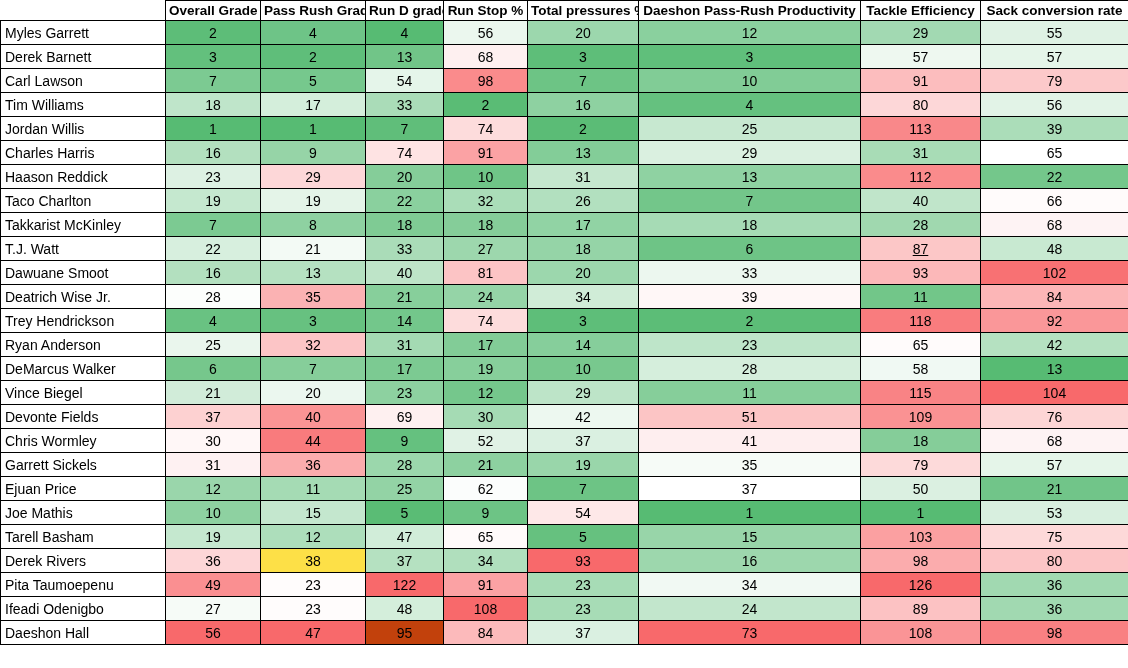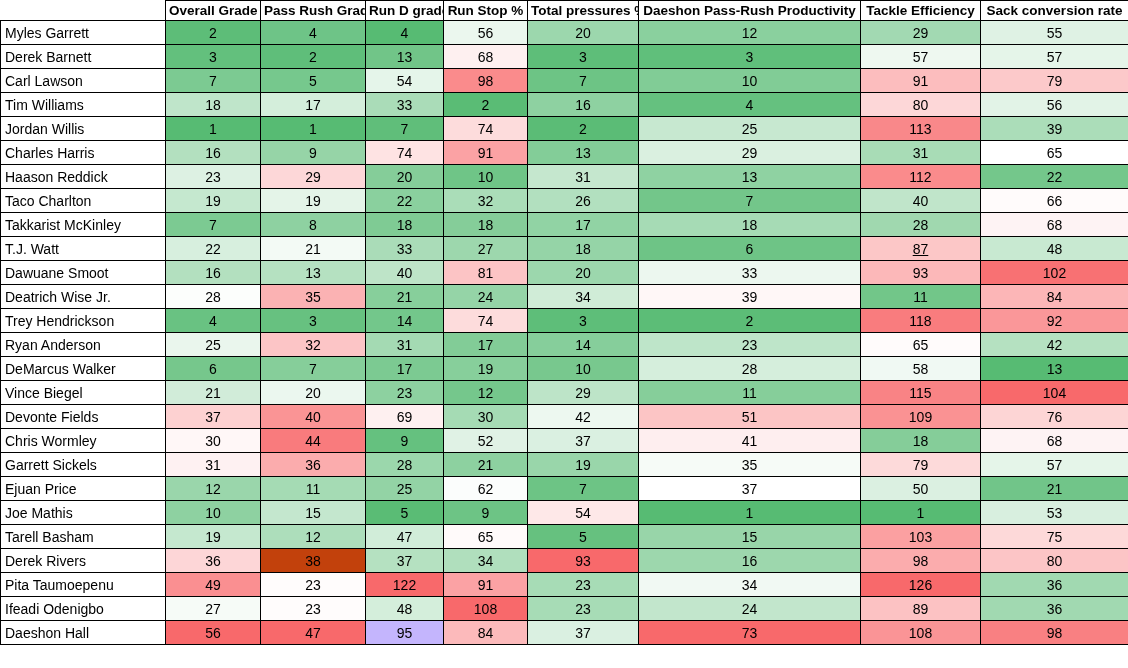--- a/index.html
+++ b/index.html
@@ -342,21 +342,21 @@
           <td style="background-color: rgb(209, 237, 217);">47</td>
           <td style="background-color: rgb(255, 250, 250);">65</td>
           <td style="background-color: rgb(102, 193, 127);">5</td>
           <td style="background-color: rgb(152, 213, 169);">15</td>
           <td style="background-color: rgb(251, 160, 161);">103</td>
           <td style="background-color: rgb(253, 217, 217);">75</td>
         </tr>
         <tr>
           <td class="namecell">Derek Rivers</td>
           <td style="background-color: rgb(253, 214, 215);">36</td>
-          <td style="background-color: #c2410c; margin-left: 22px;">38</td>
+          <td style="background-color: #fde047; margin-left: 22px;">38</td>
           <td style="background-color: rgb(181, 225, 193);">37</td>
           <td style="background-color: rgb(176, 223, 189);">34</td>
           <td style="background-color: rgb(248, 105, 107);">93</td>
           <td style="background-color: rgb(157, 215, 173);">16</td>
           <td style="background-color: rgb(251, 172, 173);">98</td>
           <td style="background-color: rgb(252, 197, 198);">80</td>
         </tr>
         <tr>
           <td class="namecell">Pita Taumoepenu</td>
           <td style="background-color: rgb(250, 143, 145);">49</td>
@@ -376,21 +376,21 @@
           <td style="background-color: rgb(248, 105, 107);">108</td>
           <td style="background-color: rgb(167, 220, 182);">23</td>
           <td style="background-color: rgb(194, 230, 204);">24</td>
           <td style="background-color: rgb(252, 194, 195);">89</td>
           <td style="background-color: rgb(161, 217, 177);">36</td>
         </tr>
         <tr>
           <td class="namecell">Daeshon Hall</td>
           <td style="background-color: rgb(248, 105, 107);">56</td>
           <td style="background-color: rgb(248, 105, 107);">47</td>
-          <td style="background-color: #c4b5fd; margin-left: 44px;">95</td>
+          <td style="background-color: #c2410c; margin-left: 44px;">95</td>
           <td style="background-color: rgb(252, 186, 187);">84</td>
           <td style="background-color: rgb(218, 240, 225);">37</td>
           <td style="background-color: rgb(248, 105, 107);">73</td>
           <td style="background-color: rgb(250, 148, 150);">108</td>
           <td style="background-color: rgb(249, 128, 130);">98</td>
         </tr>
       </tbody>
   </table>
 </div>
 

